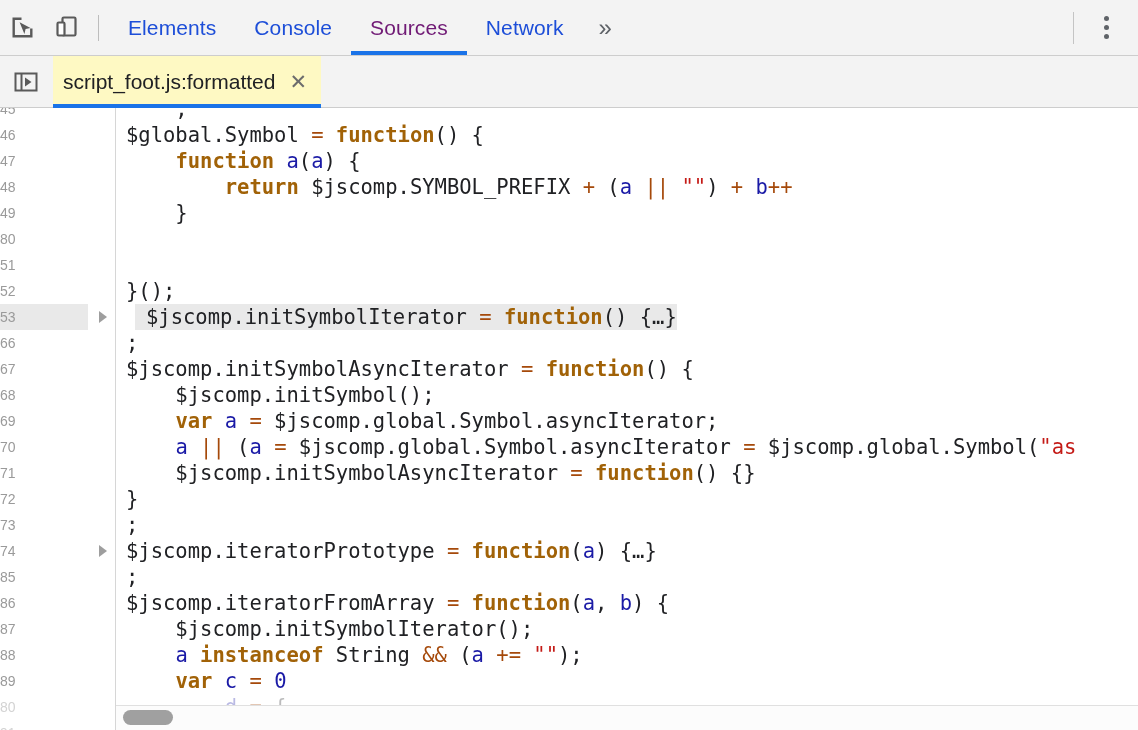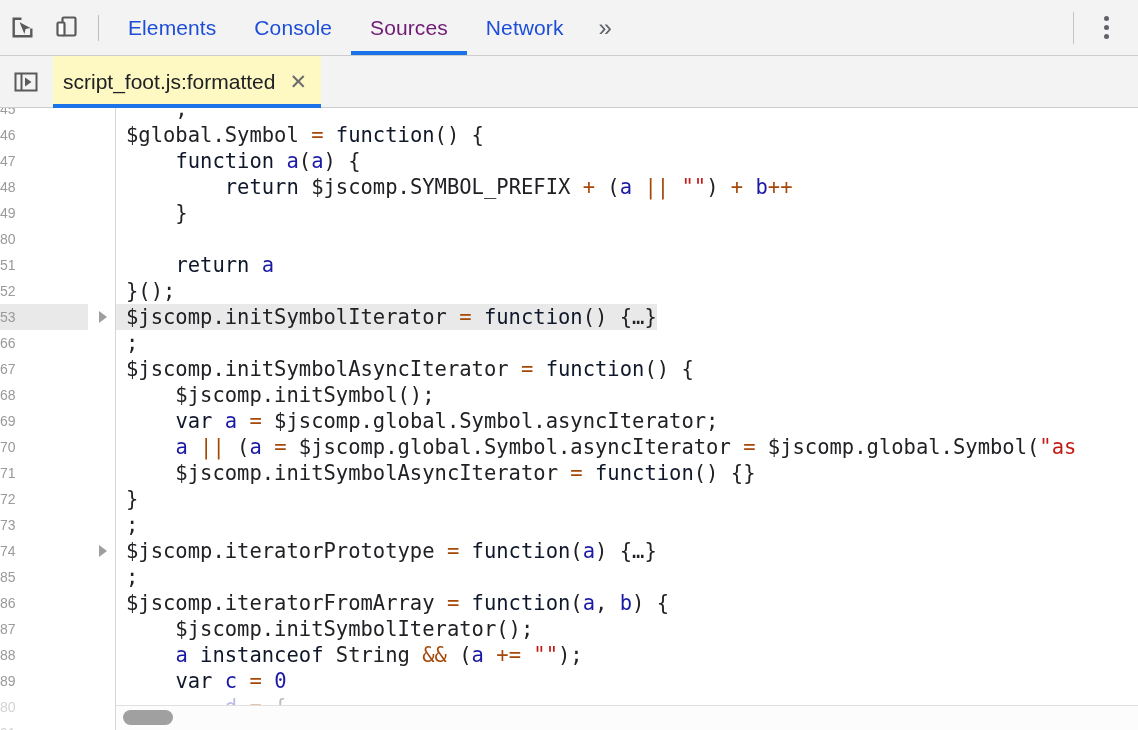--- a/index.html
+++ b/index.html
@@ -104,24 +104,24 @@
   }
   .tri{
     width:0;height:0;border-left:8px solid #9e9e9e;
     border-top:6px solid transparent;border-bottom:6px solid transparent;
     margin-left:2px;
   }
   .code-text{
     padding-left:11px;white-space:pre;color:#202124;
     font-family:"DejaVu Sans Mono","Liberation Mono",monospace;
   }
-  .row.hl .code-text{display:inline-block;}
-
-  
-  .kw{color:#0f172a;}
+  .row.hl .code-text{display:inline-block;margin-left:20px;}
+
+  
+  .kw{color:#a16207;font-weight:bold;}
   .var{color:#1a1aa6;}
   .op{color:#a5490a;}
   .str{color:#c41a16;}
   .num{color:#1a1aa6;}
   .plain{color:#202124;}
   .fold-ell{color:#202124;}
 
   .row.faded .ln{color:#d3d3d3;}
   .row.faded .code-text{opacity:0.30;}
 
@@ -203,21 +203,21 @@
   <div class="editor">
     <div class="code-scroll">
       <div class="gutter-rule"></div>
       <div class="code-inner" id="code-rows">
           <div class="row"><div class="ln">45</div><div class="foldcol"></div><div class="code-text"><span class="plain">    ;</span></div></div>
           <div class="row"><div class="ln">46</div><div class="foldcol"></div><div class="code-text"><span class="plain">$global.Symbol </span><span class="op">=</span><span class="plain"> </span><span class="kw">function</span><span class="plain">() {</span></div></div>
           <div class="row"><div class="ln">47</div><div class="foldcol"></div><div class="code-text"><span class="plain">    </span><span class="kw">function</span><span class="plain"> </span><span class="var">a</span><span class="plain">(</span><span class="var">a</span><span class="plain">) {</span></div></div>
           <div class="row"><div class="ln">48</div><div class="foldcol"></div><div class="code-text"><span class="plain">        </span><span class="kw">return</span><span class="plain"> $jscomp.SYMBOL_PREFIX </span><span class="op">+</span><span class="plain"> (</span><span class="var">a</span><span class="plain"> </span><span class="op">||</span><span class="plain"> </span><span class="str">""</span><span class="plain">) </span><span class="op">+</span><span class="plain"> </span><span class="var">b</span><span class="op">++</span></div></div>
           <div class="row"><div class="ln">49</div><div class="foldcol"></div><div class="code-text"><span class="plain">    }</span></div></div>
           <div class="row"><div class="ln">80</div><div class="foldcol"></div></div>
-          <div class="row"><div class="ln">51</div><div class="foldcol"></div><div class="code-text"><span class="plain">    </span><span class="kw">return</span><span class="plain"> </span><span class="var">a</span></div></div>
+          <div class="row"><div class="ln">51</div><div class="foldcol"></div></div>
           <div class="row"><div class="ln">52</div><div class="foldcol"></div><div class="code-text"><span class="plain">}();</span></div></div>
           <div class="row hl"><div class="ln">53</div><div class="foldcol"><span class="tri"></span></div><div class="code-text"><span class="plain">$jscomp.initSymbolIterator </span><span class="op">=</span><span class="plain"> </span><span class="kw">function</span><span class="plain">() {</span><span class="fold-ell">…</span><span class="plain">}</span></div></div>
           <div class="row"><div class="ln">66</div><div class="foldcol"></div><div class="code-text"><span class="plain">;</span></div></div>
           <div class="row"><div class="ln">67</div><div class="foldcol"></div><div class="code-text"><span class="plain">$jscomp.initSymbolAsyncIterator </span><span class="op">=</span><span class="plain"> </span><span class="kw">function</span><span class="plain">() {</span></div></div>
           <div class="row"><div class="ln">68</div><div class="foldcol"></div><div class="code-text"><span class="plain">    $jscomp.initSymbol();</span></div></div>
           <div class="row"><div class="ln">69</div><div class="foldcol"></div><div class="code-text"><span class="plain">    </span><span class="kw">var</span><span class="plain"> </span><span class="var">a</span><span class="plain"> </span><span class="op">=</span><span class="plain"> $jscomp.global.Symbol.asyncIterator;</span></div></div>
           <div class="row"><div class="ln">70</div><div class="foldcol"></div><div class="code-text"><span class="plain">    </span><span class="var">a</span><span class="plain"> </span><span class="op">||</span><span class="plain"> (</span><span class="var">a</span><span class="plain"> </span><span class="op">=</span><span class="plain"> $jscomp.global.Symbol.asyncIterator </span><span class="op">=</span><span class="plain"> $jscomp.global.Symbol(</span><span class="str">"as</span></div></div>
           <div class="row"><div class="ln">71</div><div class="foldcol"></div><div class="code-text"><span class="plain">    $jscomp.initSymbolAsyncIterator </span><span class="op">=</span><span class="plain"> </span><span class="kw">function</span><span class="plain">() {}</span></div></div>
           <div class="row"><div class="ln">72</div><div class="foldcol"></div><div class="code-text"><span class="plain">}</span></div></div>
           <div class="row"><div class="ln">73</div><div class="foldcol"></div><div class="code-text"><span class="plain">;</span></div></div>

